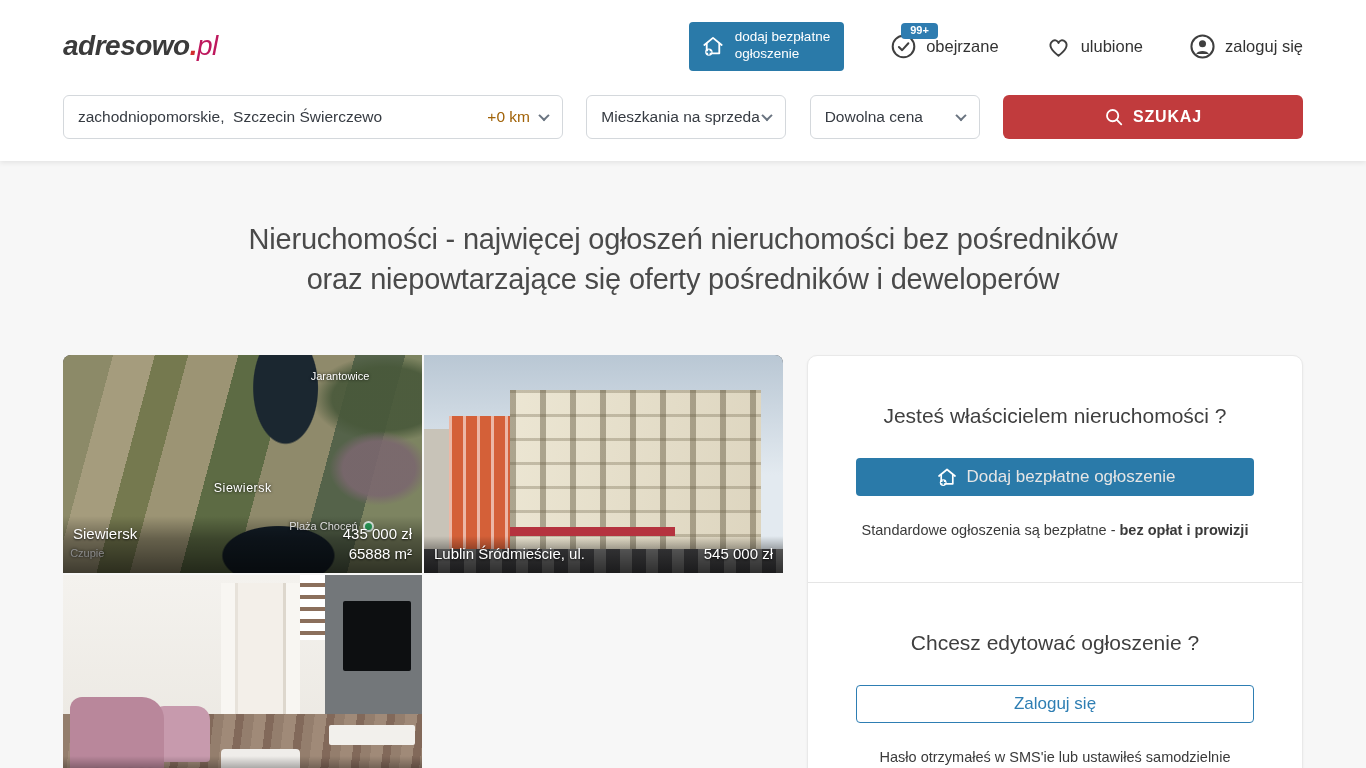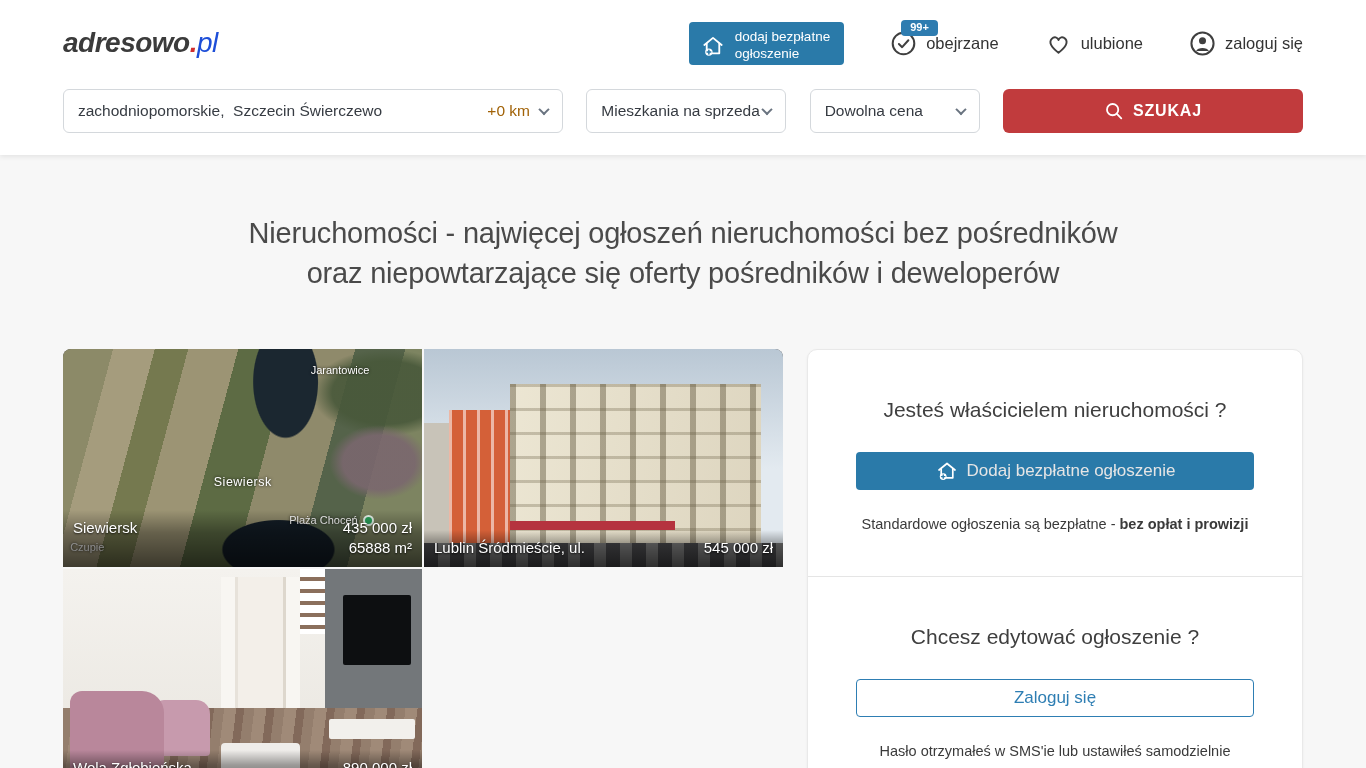--- a/index.html
+++ b/index.html
@@ -9,26 +9,26 @@
     background:#f7f7f7; color:#333;
   }
   .container { width:1240px; margin:0 auto; }
 
   
   .header { background:#fff; box-shadow:0 2px 5px rgba(0,0,0,.08); padding:22px 0 22px; }
   .header-top { display:flex; align-items:center; justify-content:space-between; }
   .logo { font-size:28px; font-style:italic; letter-spacing:-.5px; cursor:pointer; }
   .logo .brand-name { font-weight:bold; color:#3b3b3b; }
   .logo .brand-dot { font-weight:bold; color:#d02e2e; }
-  .logo .brand-tld { font-weight:normal; color:#1d4ed8; }
+  .logo .brand-tld { font-weight:normal; color:#be185d; }
   .header-actions { display:flex; align-items:center; gap:46px; }
   .add-btn {
     display:flex; align-items:center; gap:9px;
     background:#2a7aa9; color:#fff; border:none; border-radius:4px;
-    padding:7px 14px 2px 11px; font-size:13.5px; line-height:1.25; text-align:left;
+    padding:7px 14px 8px 11px; font-size:13.5px; line-height:1.25; text-align:left;
     cursor:pointer; font-family:inherit;
   }
   .header-item { display:flex; align-items:center; gap:9px; font-size:16.5px; color:#333; cursor:pointer; background:none; border:none; font-family:inherit; }
   .icon-wrap { position:relative; display:inline-flex; }
   .badge {
     position:absolute; top:-10px; left:11px;
     background:#2e7cb0; color:#fff; font-size:11px; font-weight:bold;
     padding:1px 9px 2px; border-radius:4px; line-height:1.2;
   }
 

